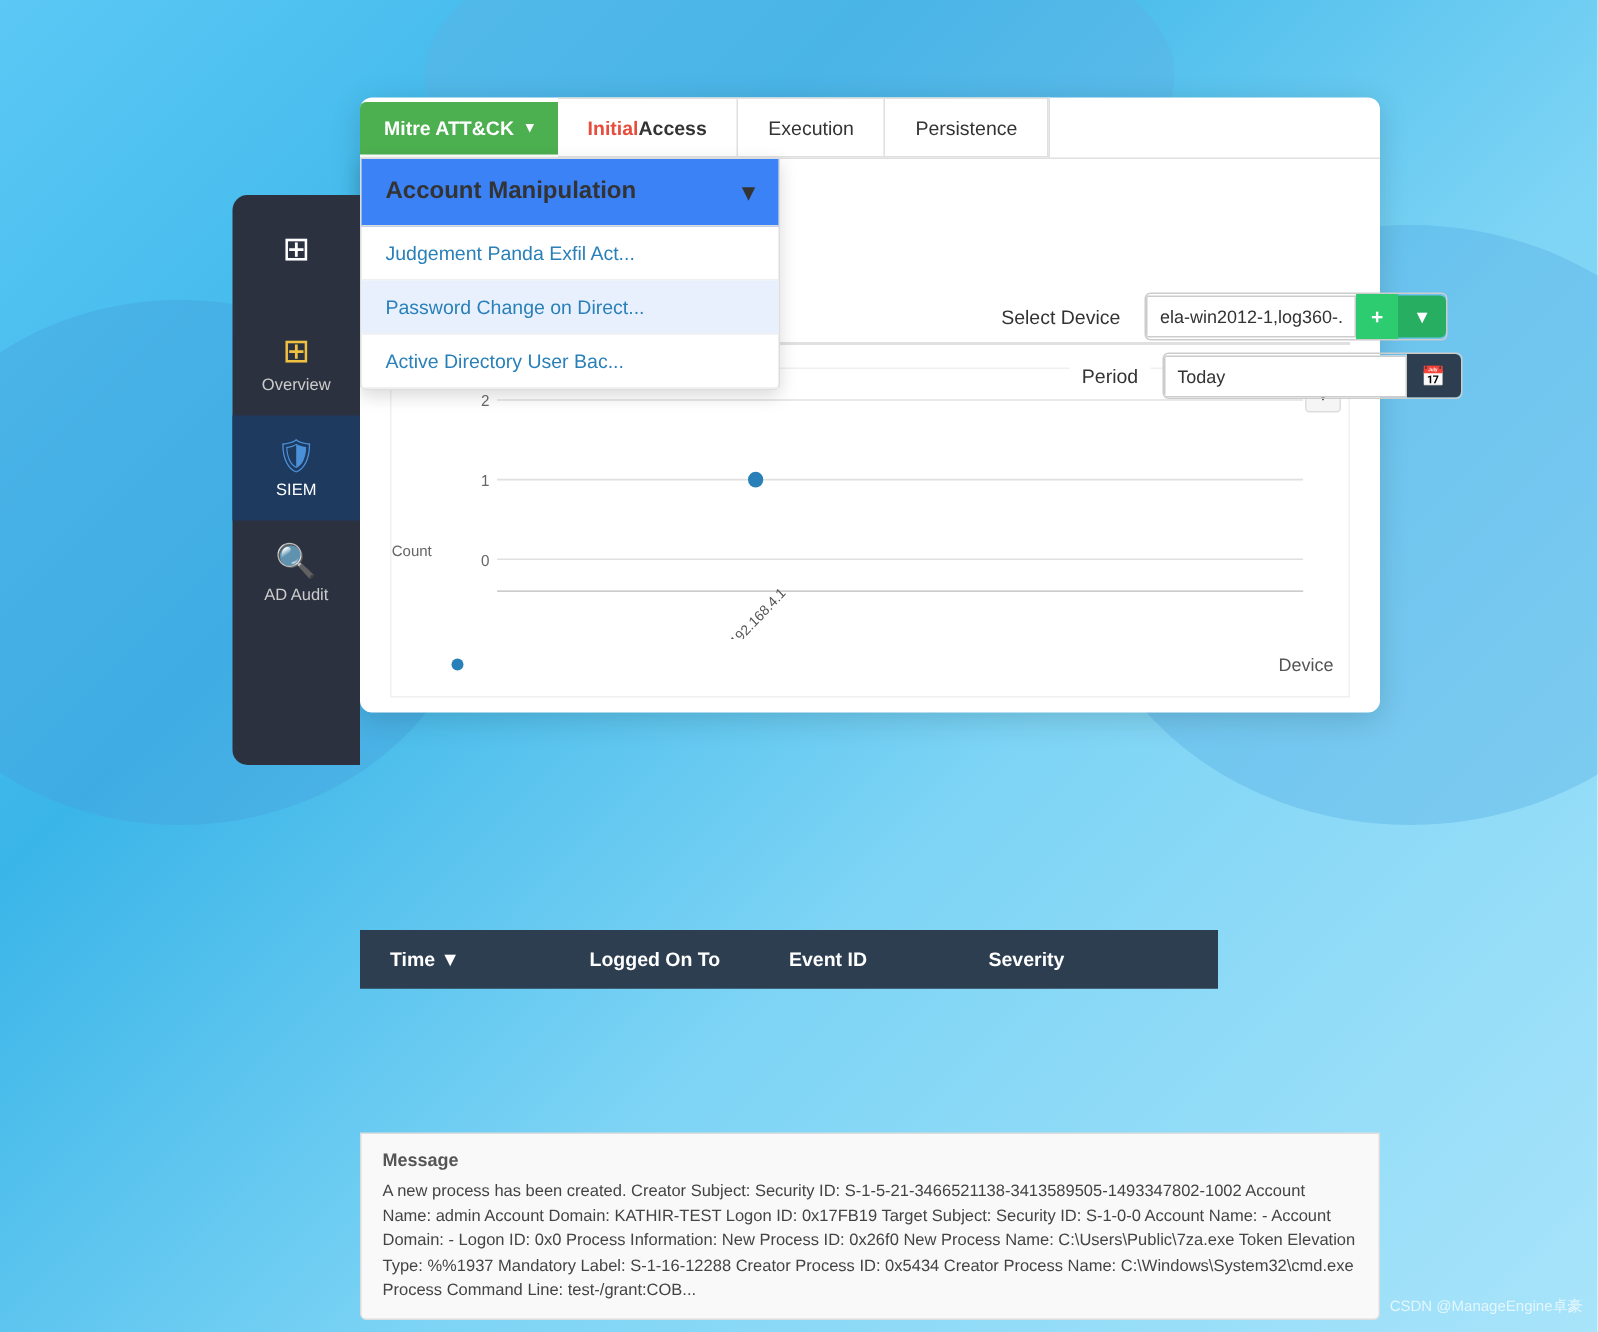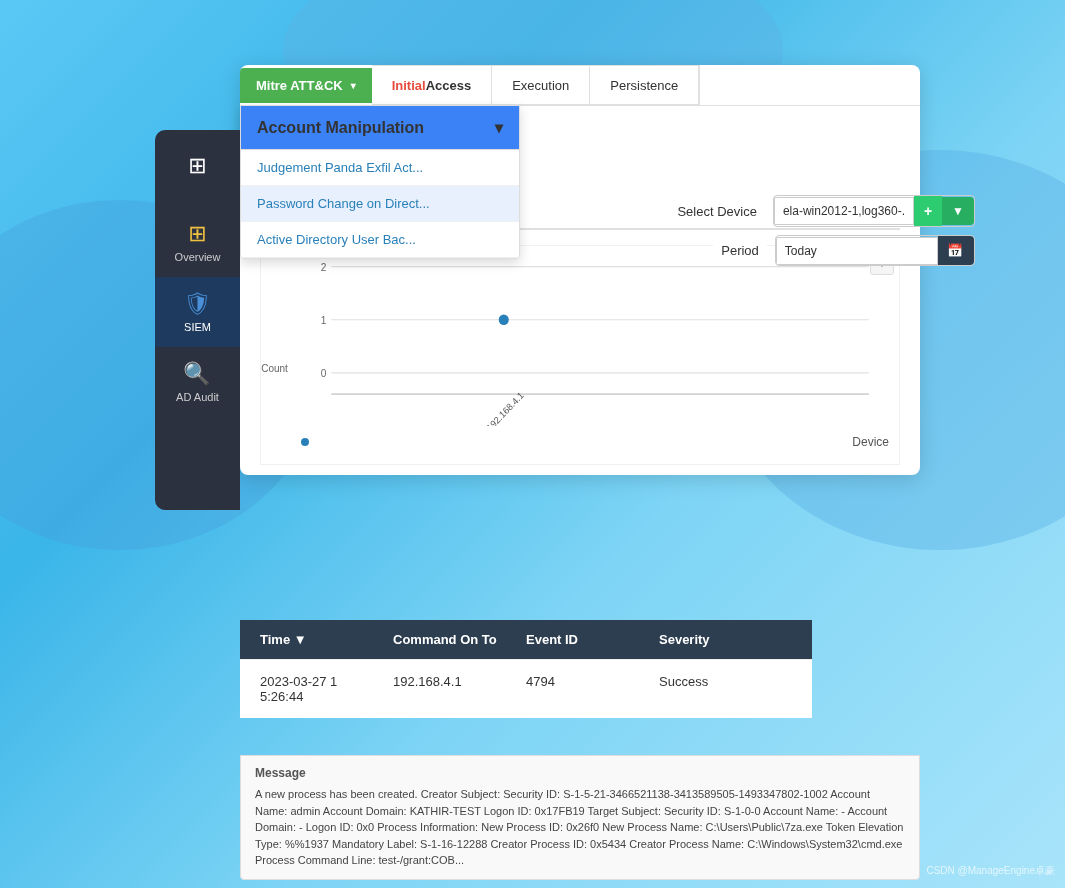--- a/index.html
+++ b/index.html
@@ -503,21 +503,21 @@
       </svg>
 
       <div class="chart-legend">
         <span class="legend-dot"></span>
         <span>Device</span>
       </div>
     </div>
   </div>
 </div>
 
-<div class="device-bar" style="position:absolute;top:195px;right:90px;z-index:8;display:flex;align-items:center;gap:8px;">
+<div class="device-bar" style="position:absolute;top:195px;right:100px;z-index:8;display:flex;align-items:center;gap:8px;">
   <span style="font-size:13px;color:#333;background:#fff;padding:4px 8px;border-radius:4px;">Select Device</span>
   <div class="device-input-wrap">
     <input class="device-input" type="text" style="padding: 6px 8px; font-size: 12px; border: 1px solid rgb(204, 204, 204); width: 140px; outline: none;" value="ela-win2012-1,log360-...">
     <button class="device-add-btn" style="background:#2ecc71;color:#fff;border:none;padding:7px 10px;cursor:pointer;font-size:14px;font-weight:bold;">+</button>
     <button class="device-filter-btn" style="background:#27ae60;color:#fff;border:none;padding:7px 10px;cursor:pointer;font-size:12px;border-radius:0 4px 4px 0;">▼</button>
   </div>
 </div>
 
 <div class="period-bar" style="position:absolute;top:235px;right:90px;z-index:8;display:flex;align-items:center;gap:8px;">
   <span style="font-size:13px;color:#333;background:#fff;padding:4px 8px;border-radius:4px;">Period</span>
@@ -526,35 +526,28 @@
     <button class="period-cal-btn" style="background:#2c3e50;color:#fff;border:none;padding:7px 10px;cursor:pointer;border-radius:0 4px 4px 0;">📅</button>
   </div>
 </div>
 
 <div class="data-table-wrap">
   <div class="table-header-row">
     <div class="table-header-time">
       <span>Time ▼</span>
     </div>
     <div>
-      <span>Command On To</span>
+      <span>Logged On To</span>
     </div>
     <div>
       <span>Event ID</span>
     </div>
     <div>
       <span>Severity</span>
     </div>
-  </div>
-  <div class="table-data-row">
-    <div style="white-space:pre-line;font-size:13px;">2023-03-27 1
-5:26:44</div>
-    <div>192.168.4.1</div>
-    <div>4794</div>
-    <div>Success</div>
   </div>
 </div>
 
 <div class="message-panel">
   <div class="message-label">Message</div>
   <div class="message-text">A new process has been created. Creator Subject: Security ID: S-1-5-21-3466521138-3413589505-1493347802-1002 Account Name: admin Account Domain: KATHIR-TEST Logon ID: 0x17FB19 Target Subject: Security ID: S-1-0-0 Account Name: - Account Domain: - Logon ID: 0x0 Process Information: New Process ID: 0x26f0 New Process Name: C:\Users\Public\7za.exe Token Elevation Type: %%1937 Mandatory Label: S-1-16-12288 Creator Process ID: 0x5434 Creator Process Name: C:\Windows\System32\cmd.exe Process Command Line: test-/grant:COB...</div>
 </div>
 
 <div class="watermark">CSDN @ManageEngine卓豪</div>
 

